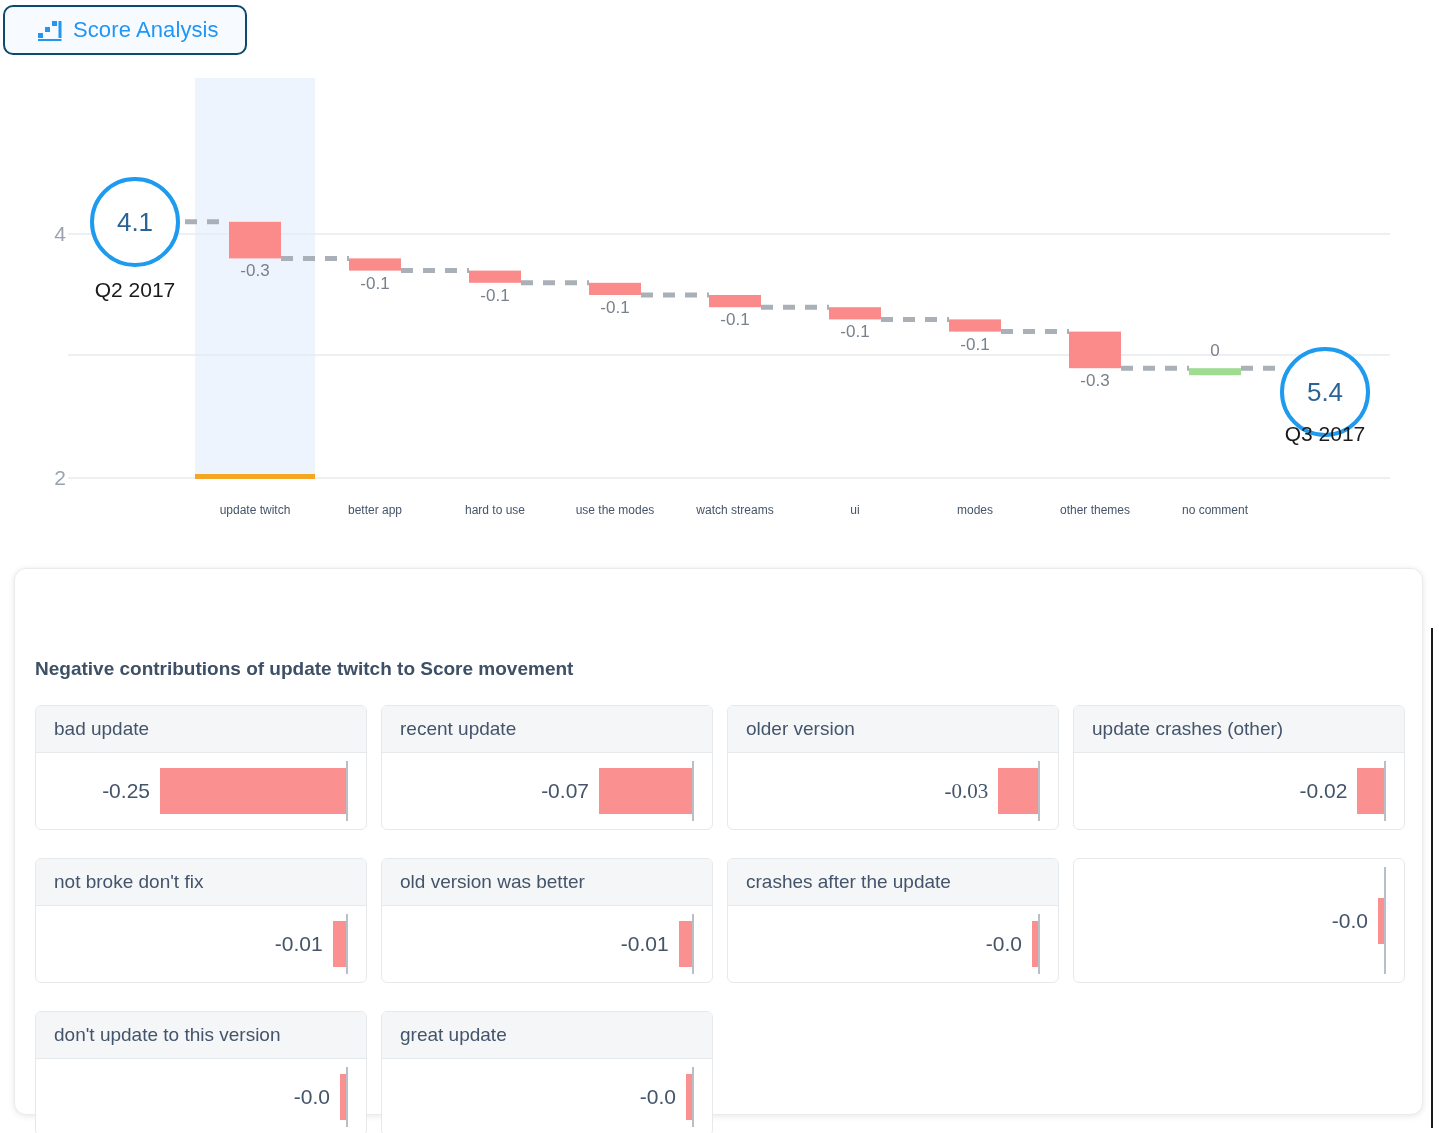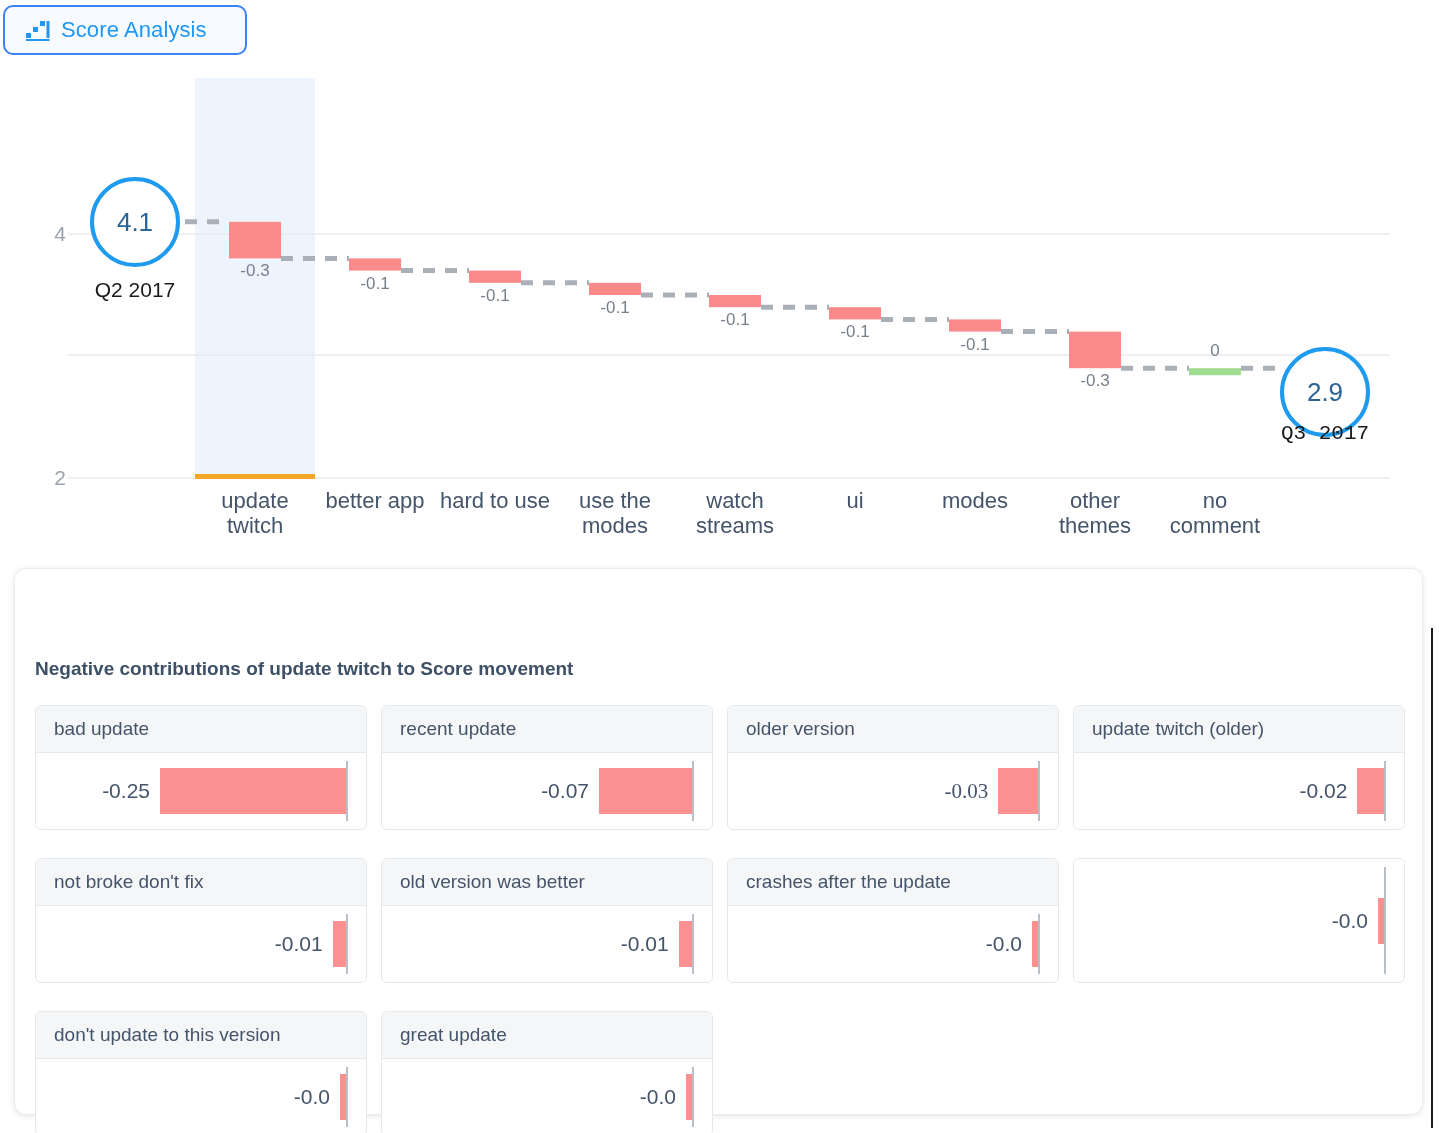--- a/index.html
+++ b/index.html
@@ -14,27 +14,27 @@
     height: 1133px;
     overflow: hidden;
     background: #ffffff;
   }
 
   
   .tab-chip {
     position: absolute;
     left: 3px; top: 5px;
     width: 244px; height: 50px;
-    border: 2px solid #3b82f6;
+    border: 2px solid #0c4a6e;
     border-radius: 10px;
     background: #f7fbff;
     display: flex;
     align-items: center;
     gap: 10px;
-    padding: 0 20px;
+    padding: 0 32px;
   }
   .tab-chip .label {
     font-size: 22px;
     color: #2196f3;
     letter-spacing: .1px;
     white-space: nowrap;
   }
   .chip-icon { width: 26px; height: 22px; display: block; }
 
   
@@ -54,24 +54,25 @@
   }
   .bar-label {
     position: absolute;
     font-size: 17px;
     color: #77808b;
     text-align: center;
     white-space: nowrap;
   }
   .cat-label {
     position: absolute;
-    font-size: 22px;
+    font-size: 12px;
     color: #44546a;
     text-align: center;
     line-height: 1.15;
+    margin-top: 16px;
   }
   .endpoint {
     position: absolute;
     width: 90px; height: 90px;
     border: 4px solid #1e9aef;
     border-radius: 50%;
     background: #ffffff;
     display: flex;
     align-items: center;
     justify-content: center;
@@ -229,23 +230,23 @@
 
     <div class="ytick" style="left:32px; top:162px;">4</div>
     <div class="ytick" style="left:32px; top:406px;">2</div>
 
     <div class="endpoint" style="left:90px; top:117px;">
       <span>4.1</span>
     </div>
     <div class="endpoint-caption" style="left:60px; top:218px; width:150px;">Q2 2017</div>
 
     <div class="endpoint" style="left:1280px; top:287px;">
-      <span>2.9</span>
+      <span>5.4</span>
     </div>
-    <div class="endpoint-caption" style="left:1250px; top:362px; width:150px;font-family:Liberation Mono, monospace;">Q3 2017</div>
+    <div class="endpoint-caption" style="left:1250px; top:362px; width:150px;">Q3 2017</div>
 
     <div id="bar-labels">
         <div class="bar-label" style="left: 215px; width: 80px; top: 201.4px;">-0.3</div>
         <div class="bar-label" style="left: 335px; width: 80px; top: 213.6px;">-0.1</div>
         <div class="bar-label" style="left: 455px; width: 80px; top: 225.8px;">-0.1</div>
         <div class="bar-label" style="left: 575px; width: 80px; top: 238px;">-0.1</div>
         <div class="bar-label" style="left: 695px; width: 80px; top: 250.2px;">-0.1</div>
         <div class="bar-label" style="left: 815px; width: 80px; top: 262.4px;">-0.1</div>
         <div class="bar-label" style="left: 935px; width: 80px; top: 274.6px;">-0.1</div>
         <div class="bar-label" style="left: 1055px; width: 80px; top: 311.2px;">-0.3</div>
@@ -285,21 +286,21 @@
         </div>
         <div class="card">
           <div class="card-head">older version</div>
           <div class="card-body">
             <div class="card-bar" style="left: 270.143px; width: 39.8571px;"></div>
             <div class="card-baseline" style="left: 310px;"></div>
             <div class="card-value" style="width: 260.143px; font-family: Liberation Serif, serif;">-0.03</div>
           </div>
         </div>
         <div class="card">
-          <div class="card-head">update twitch (older)</div>
+          <div class="card-head">update crashes (other)</div>
           <div class="card-body">
             <div class="card-bar" style="left: 283.429px; width: 26.5714px;"></div>
             <div class="card-baseline" style="left: 310px;"></div>
             <div class="card-value" style="width: 273.429px;">-0.02</div>
           </div>
         </div>
         <div class="card">
           <div class="card-head">not broke don't fix</div>
           <div class="card-body">
             <div class="card-bar" style="left: 296.714px; width: 13.2857px;"></div>

